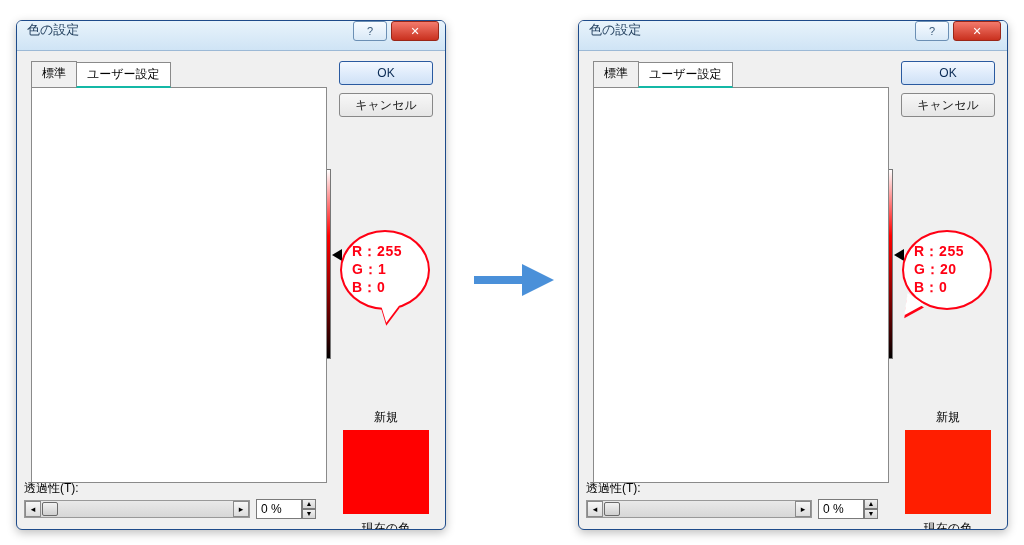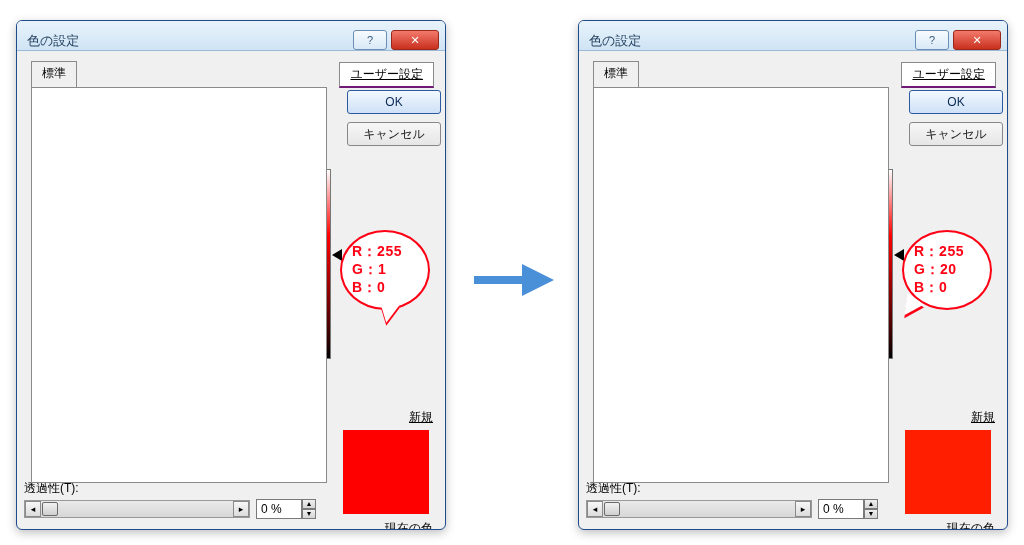--- a/index.html
+++ b/index.html
@@ -19,59 +19,59 @@
     border-radius: 6px;
     box-shadow: 0 3px 10px rgba(0,0,0,.25);
     overflow: hidden;
   }
   .dlg-left  { left: 16px; top: 20px; }
   .dlg-right { left: 578px; top: 20px; }
   .titlebar {
     height: 30px;
     background: linear-gradient(#e8f3fb, #cfe4f5);
     border-bottom: 1px solid #9cb9d6;
-    display: flex; align-items: flex-end;
+    display: flex; align-items: flex-start;
     padding: 0 6px 0 10px;
   }
   .titlebar .title { flex: 1; color: #1d3b5a; font-size: 13px; }
   .titlebtn {
     width: 34px; height: 20px;
     margin-left: 4px;
     border: 1px solid #6b8fb4;
     border-radius: 3px;
     background: linear-gradient(#f7fbff,#d9e9f7);
     display: flex; align-items: center; justify-content: center;
     font-size: 11px; color: #3a5a7a;
     cursor: pointer;
   }
   .titlebtn.close {
     background: linear-gradient(#f37a6c,#c9301e);
     border-color: #9a2718;
     color: #fff;
     width: 48px;
   }
   .body { position: relative; padding: 10px 12px 12px 14px; height: 478px; }
-  .tabs { display: flex; position: relative; z-index: 2; justify-content: space-between; }
+  .tabs { display: flex; position: relative; z-index: 2; }
   .tab {
     padding: 3px 10px;
     border: 1px solid #8a8a8a;
     background: #f0f0f0;
     border-bottom: none;
     margin-right: -1px;
     position: relative;
     cursor: pointer;
   }
-  .tab.active { background: #fff; border-bottom: 2px solid #701a75; top: 1px; text-decoration: underline; }
+  .tab.active { background: #fff; border-bottom: 2px solid #14b8a6; top: 1px; }
   .tabpanel {
     border: 1px solid #8a8a8a; background: #fff;
     padding: 10px 10px 12px 10px;
     width: 296px; height: 396px;
     position: relative; z-index: 1;
   }
-  .right-col { position: absolute; right: 4px; top: 10px; width: 94px; margin-top: 29px; }
+  .right-col { position: absolute; right: 12px; top: 10px; width: 94px; }
   .btn {
     width: 94px; height: 24px;
     border: 1px solid #2a5aa0;
     border-radius: 3px;
     background: linear-gradient(#f3f8ff,#e0ecfb 50%,#cfe1f6);
     display: flex; align-items: center; justify-content: center;
     cursor: pointer; color: #0b2b55;
     margin-bottom: 8px;
   }
   .field-area { position: absolute; left: 24px; top: 118px; width: 260px; height: 190px; border: 1px solid #777; background: #888; }
@@ -129,21 +129,21 @@
   .trans-track .lbtn, .trans-track .rbtn {
     width:16px; height:16px; border:1px solid #8a8a8a; background:linear-gradient(#f7f7f7,#dcdcdc);
     display:flex; align-items:center; justify-content:center; font-size:9px; cursor:pointer;
   }
   .trans-track .thumb {
     width:16px; height:14px; border:1px solid #6a6a6a; background:linear-gradient(#f2f2f2,#cfcfcf);
     border-radius:2px; margin-left:1px;
   }
   .trans-track .mid { flex:1; }
   .preview {
-    position:absolute; right: 12px; top: 358px; width: 94px; text-align:right;text-decoration:underline;
+    position:absolute; right: 12px; top: 358px; width: 94px; text-align:center;
   }
   .swatch { width: 86px; height: 84px; margin: 4px auto 6px; }
   .bubble {
     position:absolute; width: 90px; height: 80px;
     border: 2px solid #ff0014; border-radius: 50%;
     background: #fff;
     display:flex; flex-direction:column; justify-content:center; align-items:flex-start;
     padding: 8px 10px; color:#ff0014; font-weight:bold; font-size:14px;
     z-index: 30;
   }

